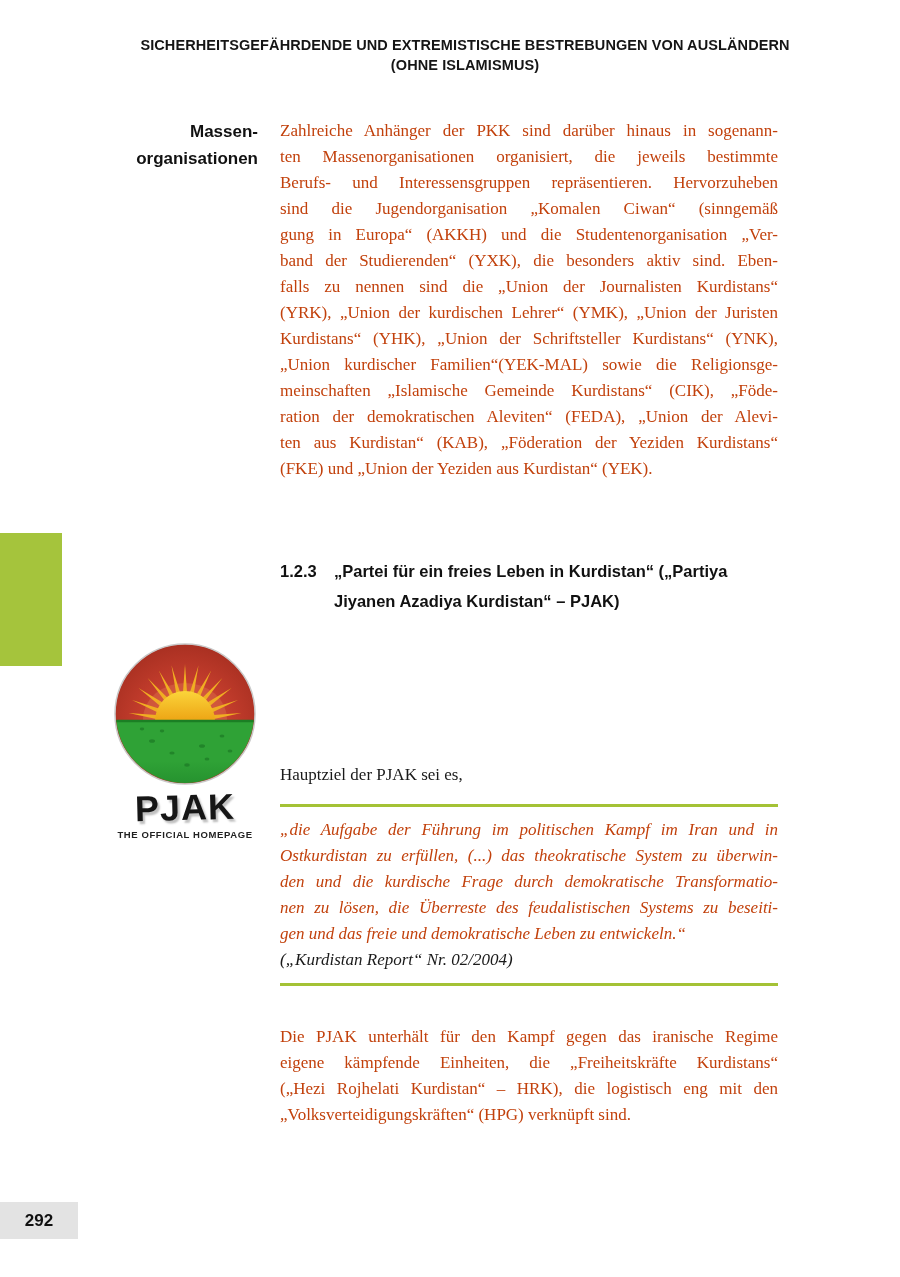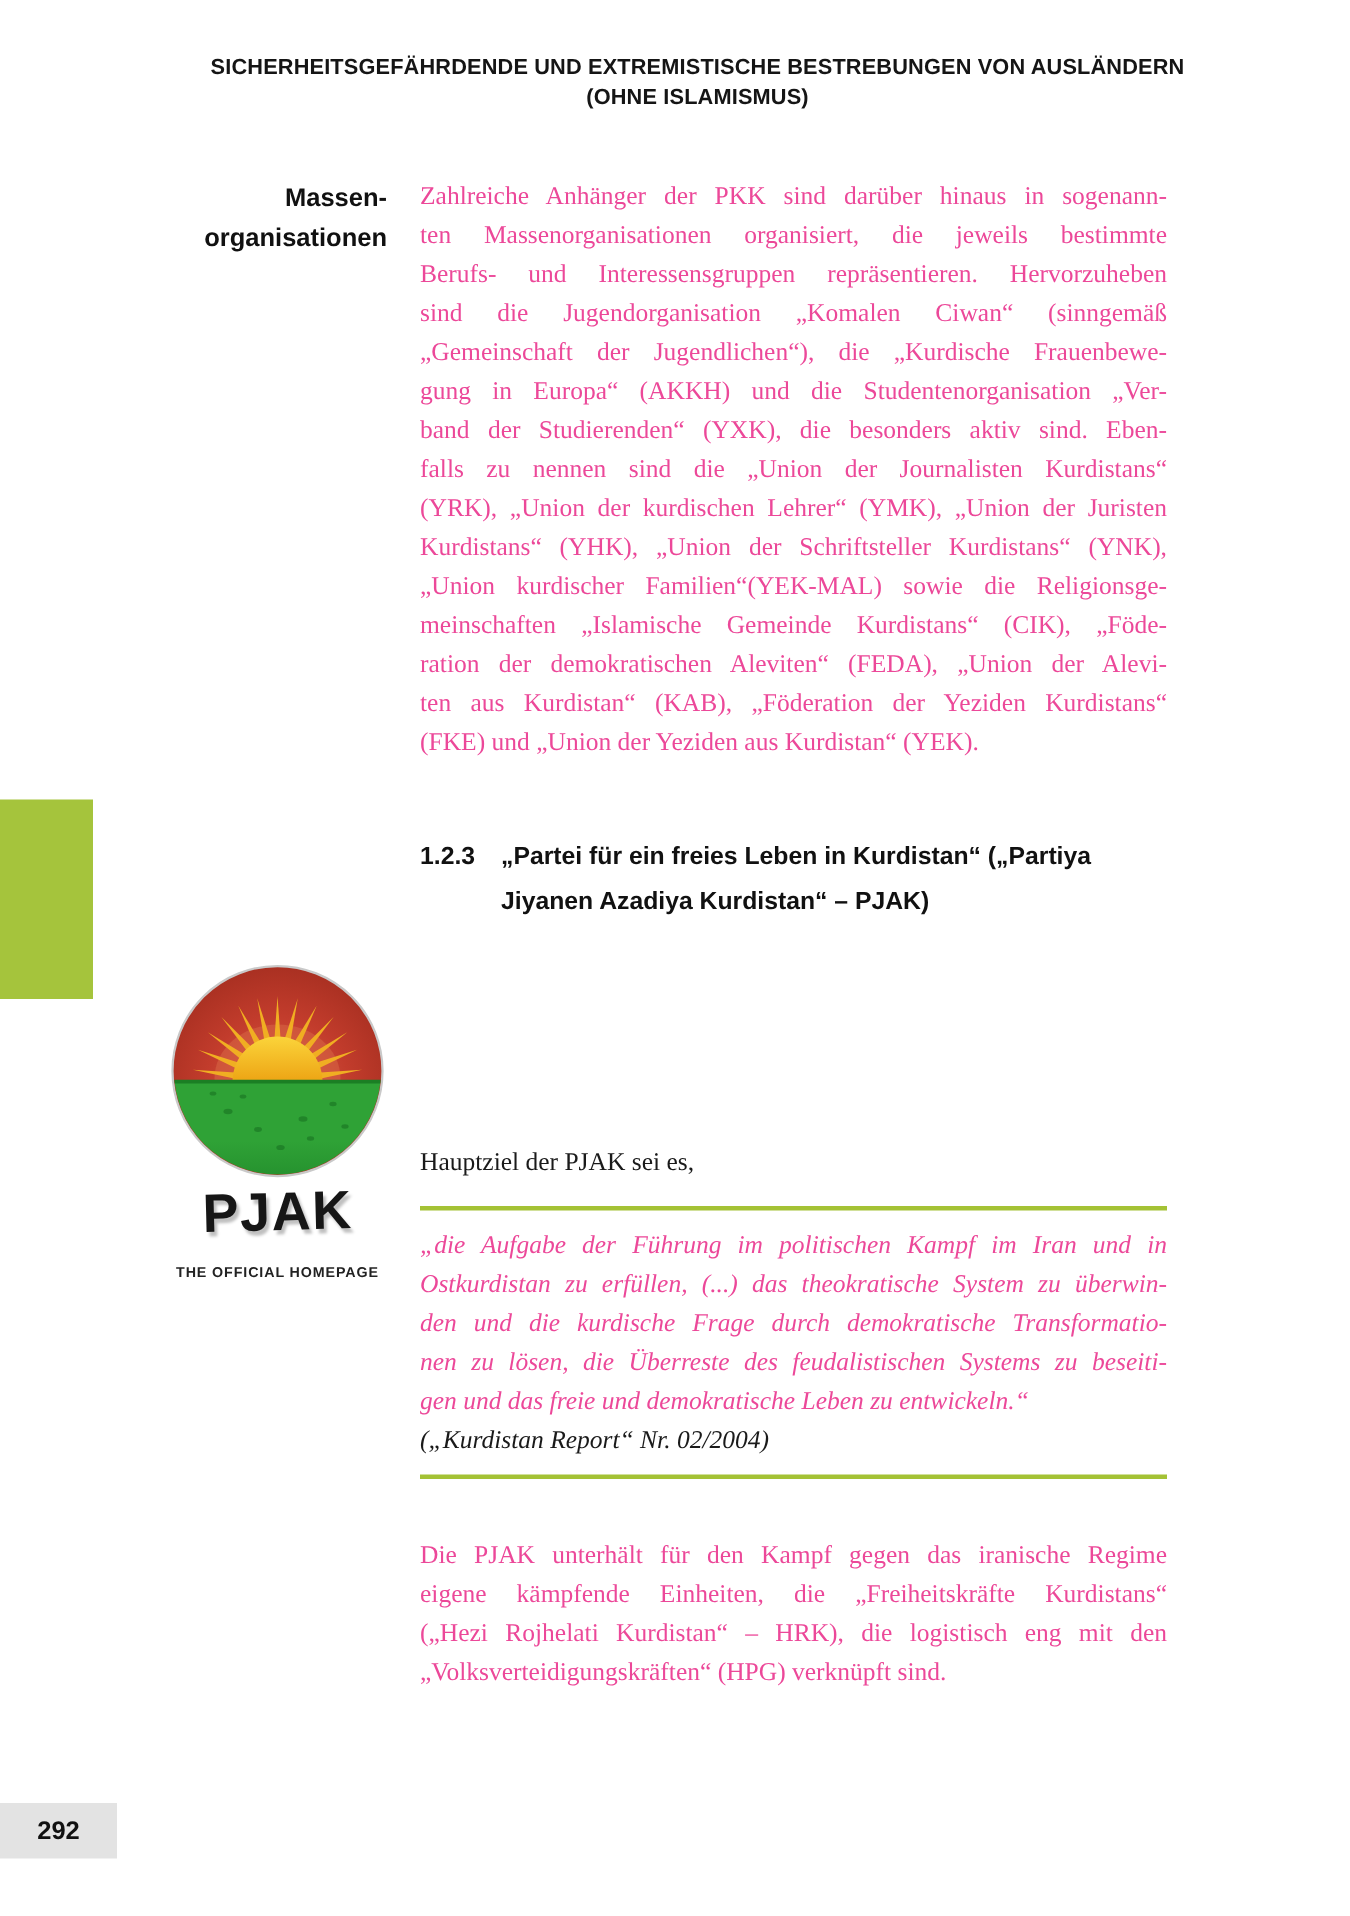--- a/index.html
+++ b/index.html
@@ -26,21 +26,21 @@
   .pageno{
     position:absolute;left:0;top:1202px;width:78px;height:37px;
     background:var(--page-number-bg,#e3e3e3);
     display:flex;align-items:center;justify-content:center;
     font-family:"Liberation Sans","DejaVu Sans",sans-serif;
     font-weight:700;font-size:17px;color:#111;
   }
   
   .col{position:absolute;left:280px;width:498px;}
   .para .tline{
-    font-size:17px;line-height:26px;color:#ec4899;
+    font-size:17px;line-height:26px;color:#c2410c;
     text-align:justify;text-align-last:justify;white-space:nowrap;
   }
   .para .tline:last-child{text-align-last:left;}
   .heading{
     font-family:"Liberation Sans","DejaVu Sans",sans-serif;
     font-weight:700;font-size:16.5px;line-height:30px;color:#111;
     display:flex;align-items:flex-start;
   }
   .heading .num{width:54px;flex:0 0 54px;}
   .leadin{font-size:17px;line-height:26px;}
@@ -51,21 +51,21 @@
   .logo{position:absolute;left:111px;top:641px;width:148px;text-align:center;}
   .logo svg{display:block;}
   .wordmark{
     font-family:"Liberation Sans","DejaVu Sans",sans-serif;
     font-weight:800;font-size:36px;line-height:36px;letter-spacing:1px;color:#161616;
     margin-top:3px;transform:rotate(-1.5deg);
     text-shadow:2px 3px 2px rgba(0,0,0,0.25);
   }
   .tagline{
     font-family:"Liberation Sans","DejaVu Sans",sans-serif;
-    font-weight:700;font-size:9.5px;letter-spacing:0.6px;color:#222;margin-top:17px;
+    font-weight:700;font-size:9.5px;letter-spacing:0.6px;color:#222;margin-top:3px;
   }
 </style>
 </head>
 <body>
 
 <div class="page">
 
   <div class="running-head">
     <div>SICHERHEITSGEFÄHRDENDE UND EXTREMISTISCHE BESTREBUNGEN VON AUSLÄNDERN</div>
     <div>(OHNE ISLAMISMUS)</div>
@@ -76,21 +76,20 @@
     <div>organisationen</div>
   </div>
 
   <div class="accent-block"></div>
 
   <div class="col para" style="top:118px;">
       <div class="tline">Zahlreiche Anhänger der PKK sind darüber hinaus in sogenann-</div>
       <div class="tline">ten Massenorganisationen organisiert, die jeweils bestimmte</div>
       <div class="tline">Berufs- und Interessensgruppen repräsentieren. Hervorzuheben</div>
       <div class="tline">sind die Jugendorganisation „Komalen Ciwan“ (sinngemäß</div>
-      <div class="tline">„Gemeinschaft der Jugendlichen“), die „Kurdische Frauenbewe-</div>
       <div class="tline">gung in Europa“ (AKKH) und die Studentenorganisation „Ver-</div>
       <div class="tline">band der Studierenden“ (YXK), die besonders aktiv sind. Eben-</div>
       <div class="tline">falls zu nennen sind die „Union der Journalisten Kurdistans“</div>
       <div class="tline">(YRK), „Union der kurdischen Lehrer“ (YMK), „Union der Juristen</div>
       <div class="tline">Kurdistans“ (YHK), „Union der Schriftsteller Kurdistans“ (YNK),</div>
       <div class="tline">„Union kurdischer Familien“(YEK-MAL) sowie die Religionsge-</div>
       <div class="tline">meinschaften „Islamische Gemeinde Kurdistans“ (CIK), „Föde-</div>
       <div class="tline">ration der demokratischen Aleviten“ (FEDA), „Union der Alevi-</div>
       <div class="tline">ten aus Kurdistan“ (KAB), „Föderation der Yeziden Kurdistans“</div>
       <div class="tline">(FKE) und „Union der Yeziden aus Kurdistan“ (YEK).</div>

